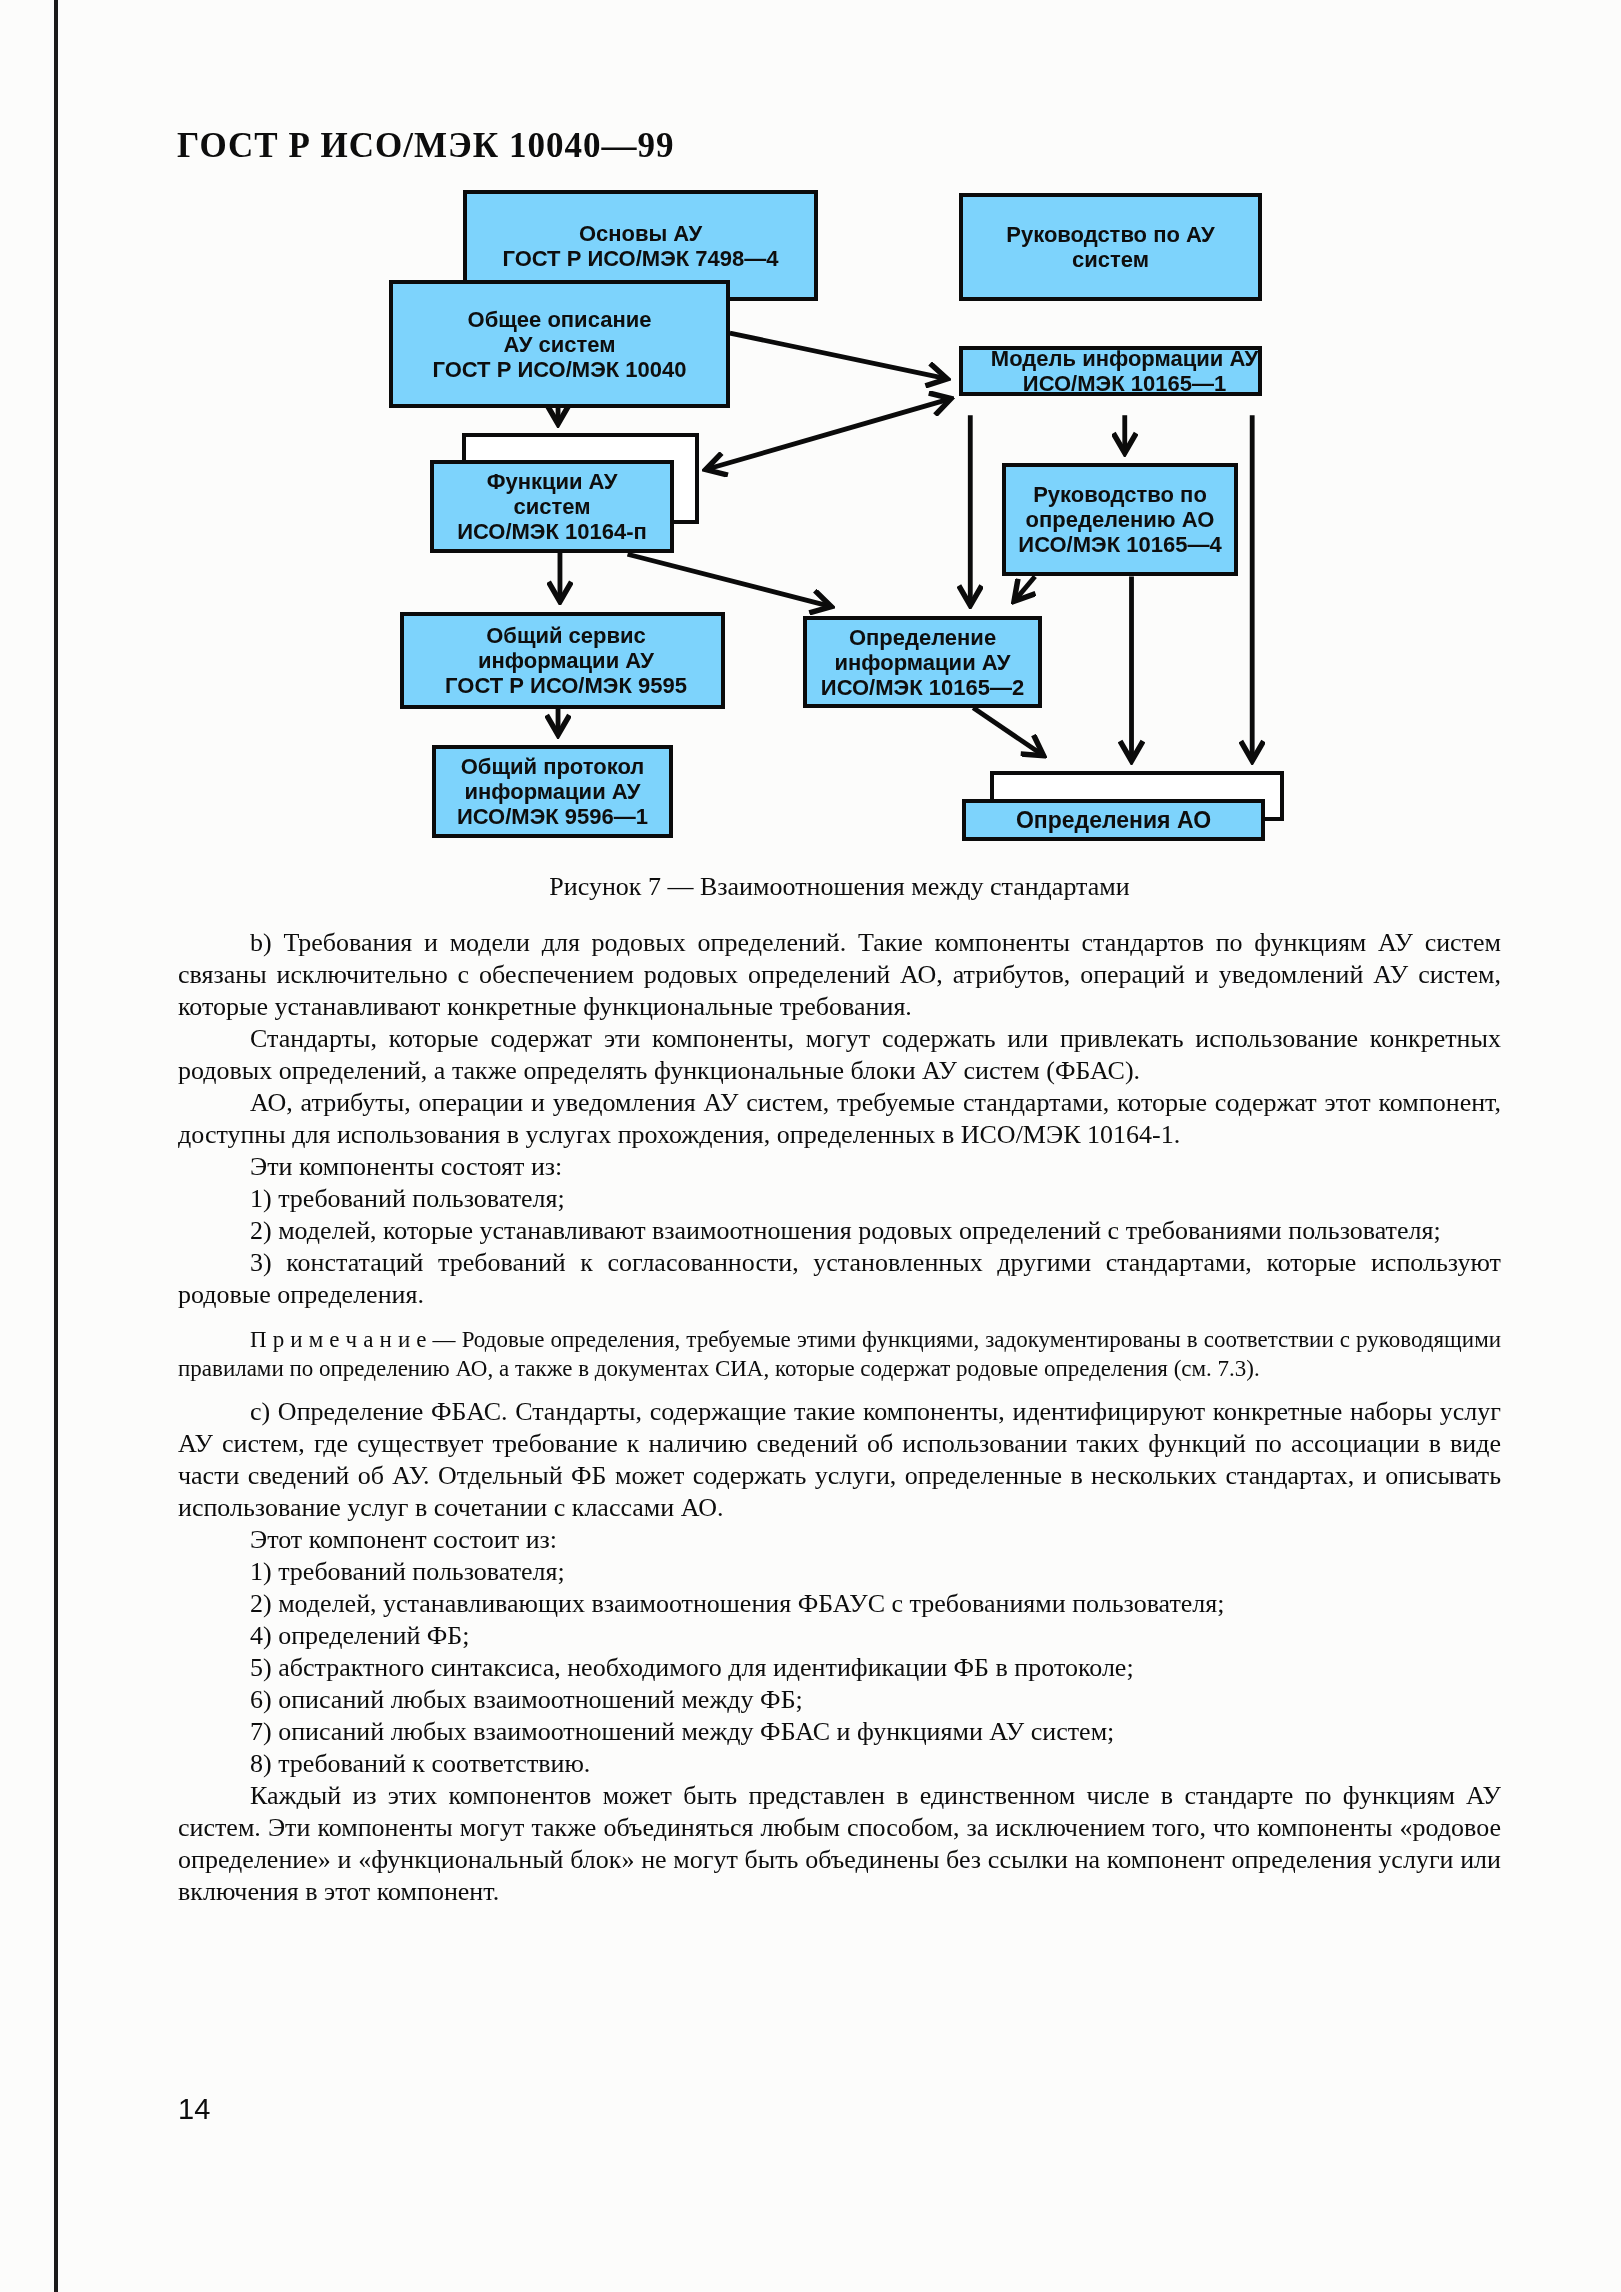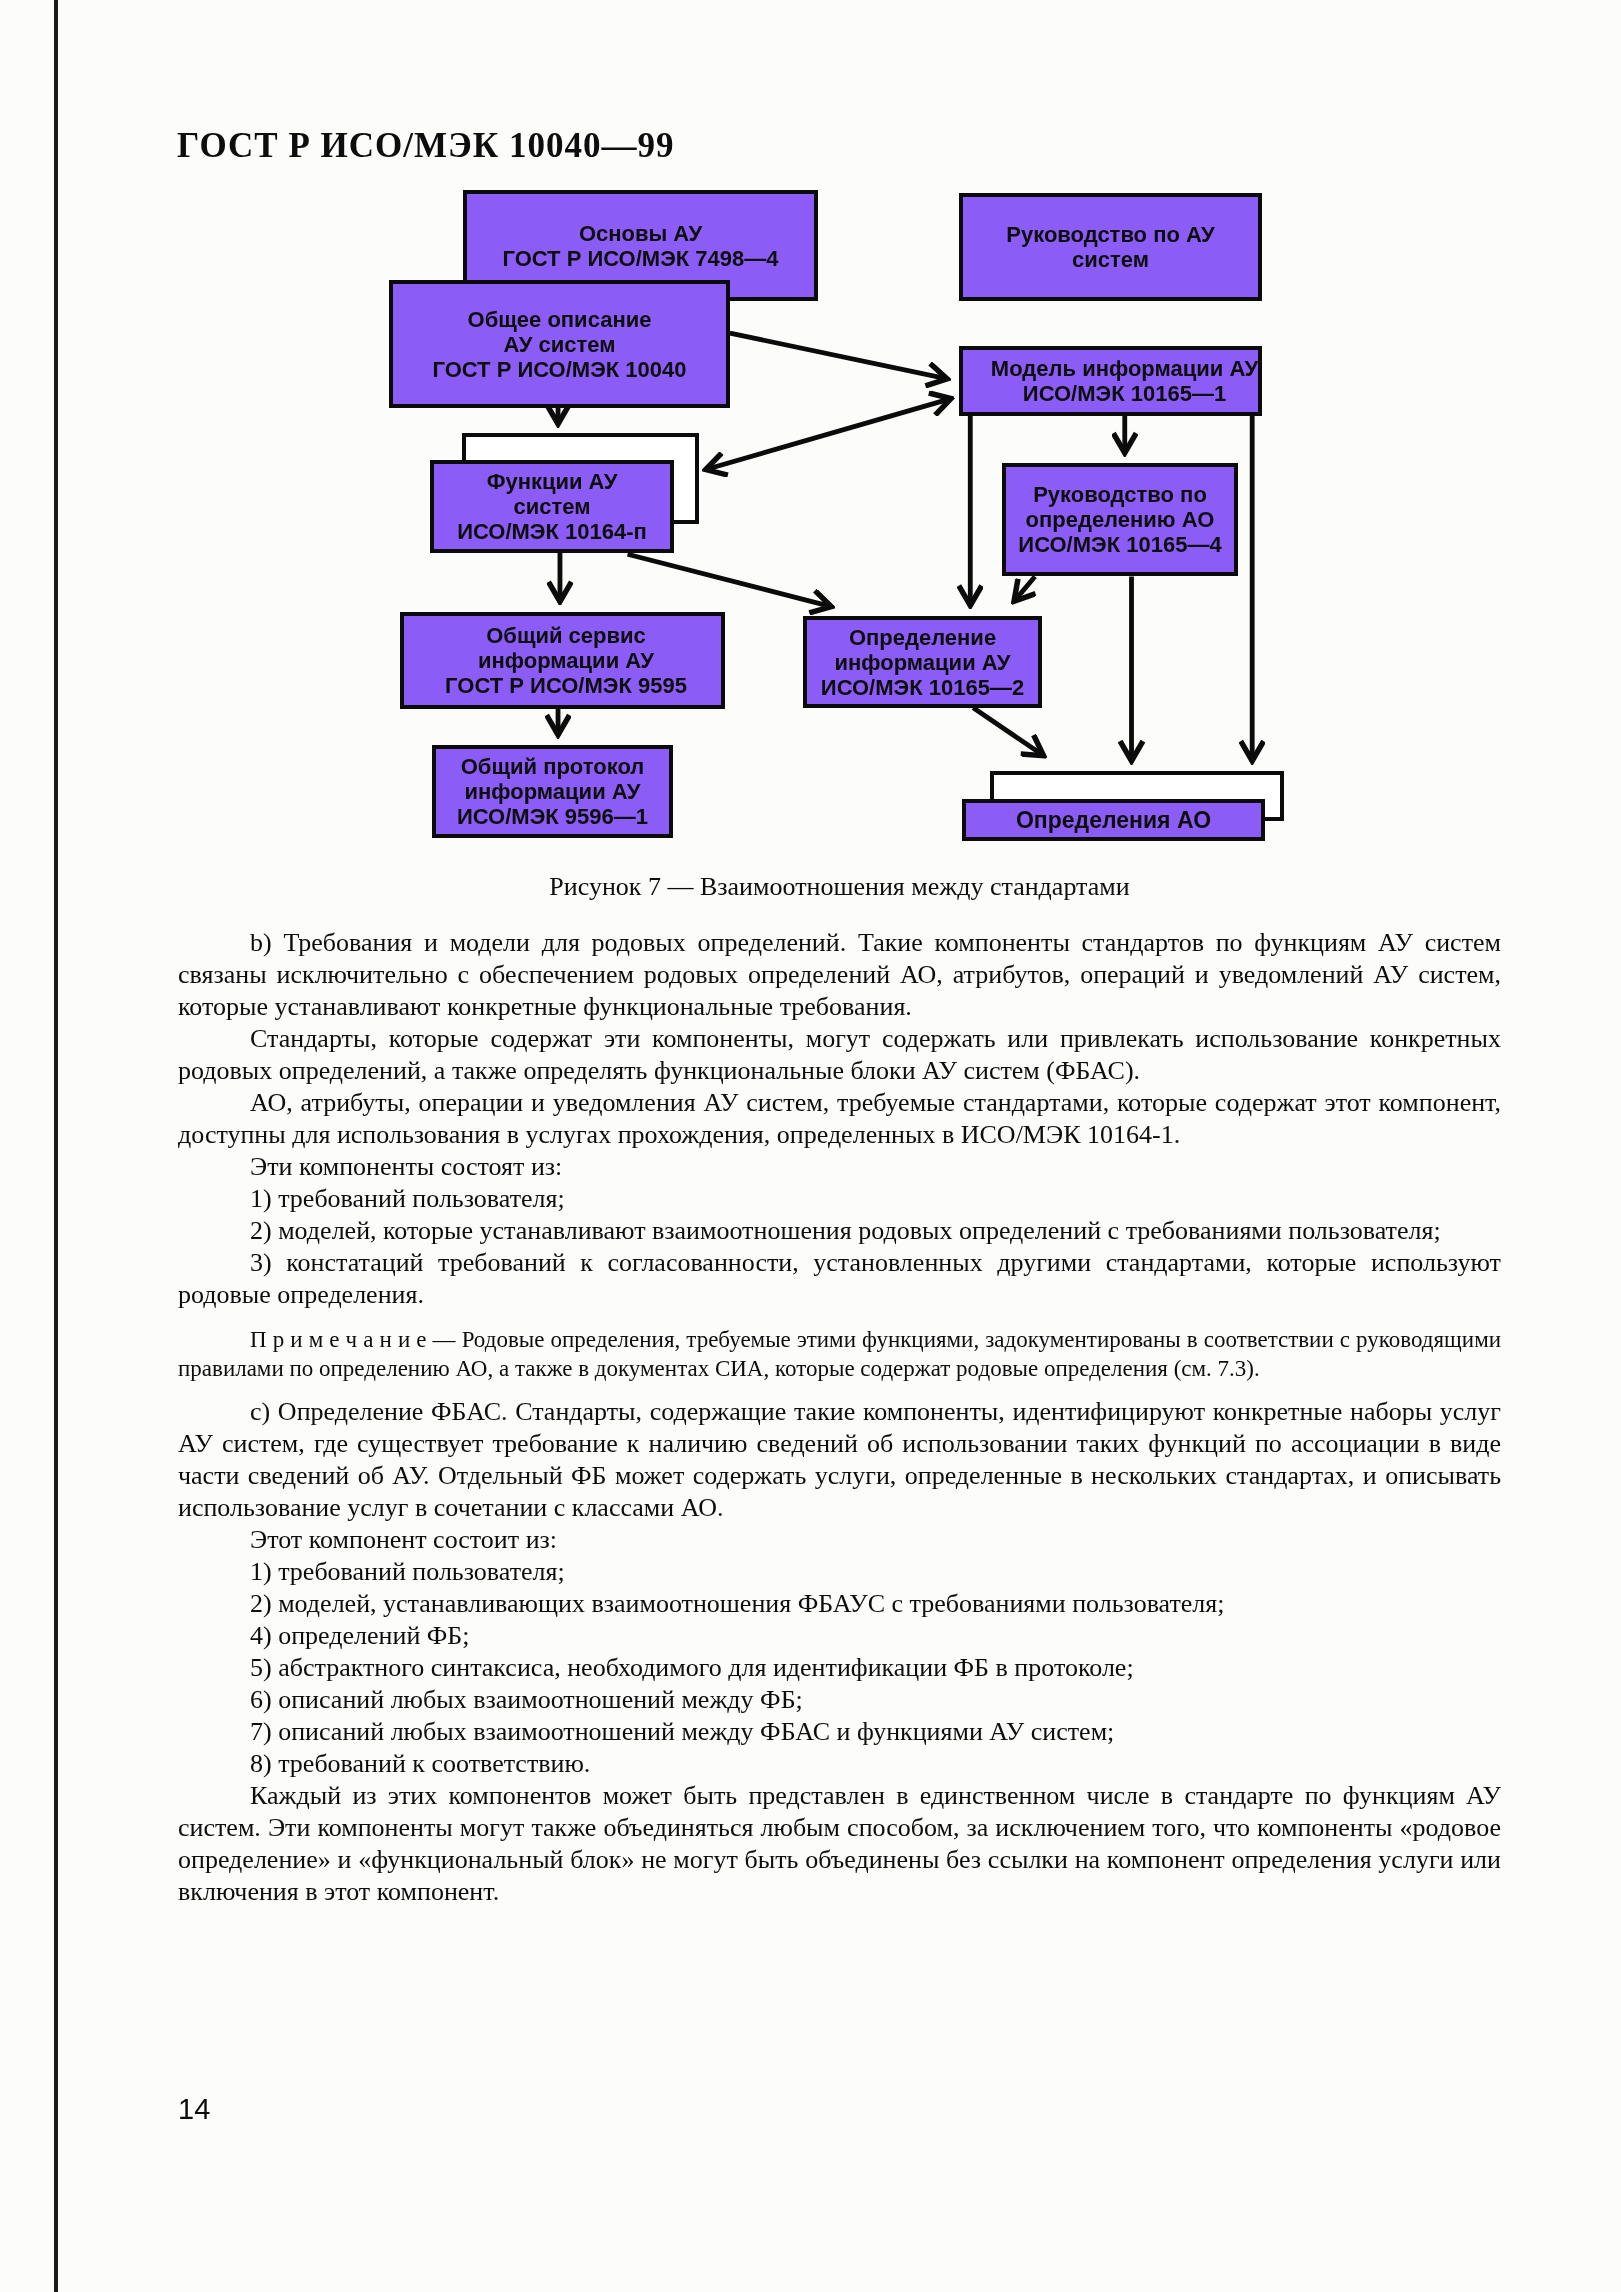--- a/index.html
+++ b/index.html
@@ -15,32 +15,32 @@
   .doc-header{
     position:absolute;left:177px;top:126px;
     font-family:"Liberation Serif",serif;
     font-weight:bold;font-size:35px;letter-spacing:1px;white-space:nowrap;text-align:right;
   }
   
   .diagram{position:absolute;left:0;top:0;width:1621px;height:927px;}
   .arrows{position:absolute;left:0;top:0;}
   .dbox{
     position:absolute;box-sizing:border-box;
-    background:#8b5cf6;border:4.8px solid #0b0b0b;
+    background:#7dd3fc;border:4.8px solid #0b0b0b;
     display:flex;flex-direction:column;justify-content:center;align-items:center;
     text-align:center;
     font-family:"Liberation Sans",sans-serif;font-weight:bold;
     font-size:22px;line-height:25px;color:#0e0e0e;
   }
   .dbox span{display:block;white-space:nowrap;}
   .backbox{position:absolute;box-sizing:border-box;background:#fff;border:4.8px solid #0b0b0b;}
   .b-osnovy      {left:463px;top:190px;width:355px;height:111px;}
   .b-ruk-au      {left:959px;top:193px;width:303px;height:108px;}
   .b-opisanie    {left:389px;top:280px;width:341px;height:128px;}
-  .b-model       {left:959px;top:346px;width:303px;height:70px;padding-left:28px;}
+  .b-model       {left:959px;top:346px;width:303px;height:50px;padding-left:28px;}
   .b-funk-back   {left:462px;top:433px;width:237px;height:91px;}
   .b-funk        {left:430px;top:460px;width:244px;height:93px;}
   .b-ruk-ao      {left:1002px;top:463px;width:236px;height:113px;}
   .b-servis      {left:400px;top:612px;width:325px;height:97px;padding-left:7px;}
   .b-opr-inf     {left:803px;top:616px;width:239px;height:92px;}
   .b-protokol    {left:432px;top:745px;width:241px;height:93px;}
   .b-dao-back    {left:990px;top:771px;width:294px;height:50px;}
   .b-dao         {left:962px;top:799px;width:303px;height:42px;font-size:23px;}
   .fig-caption{
     position:absolute;left:178px;top:872px;width:1323px;

